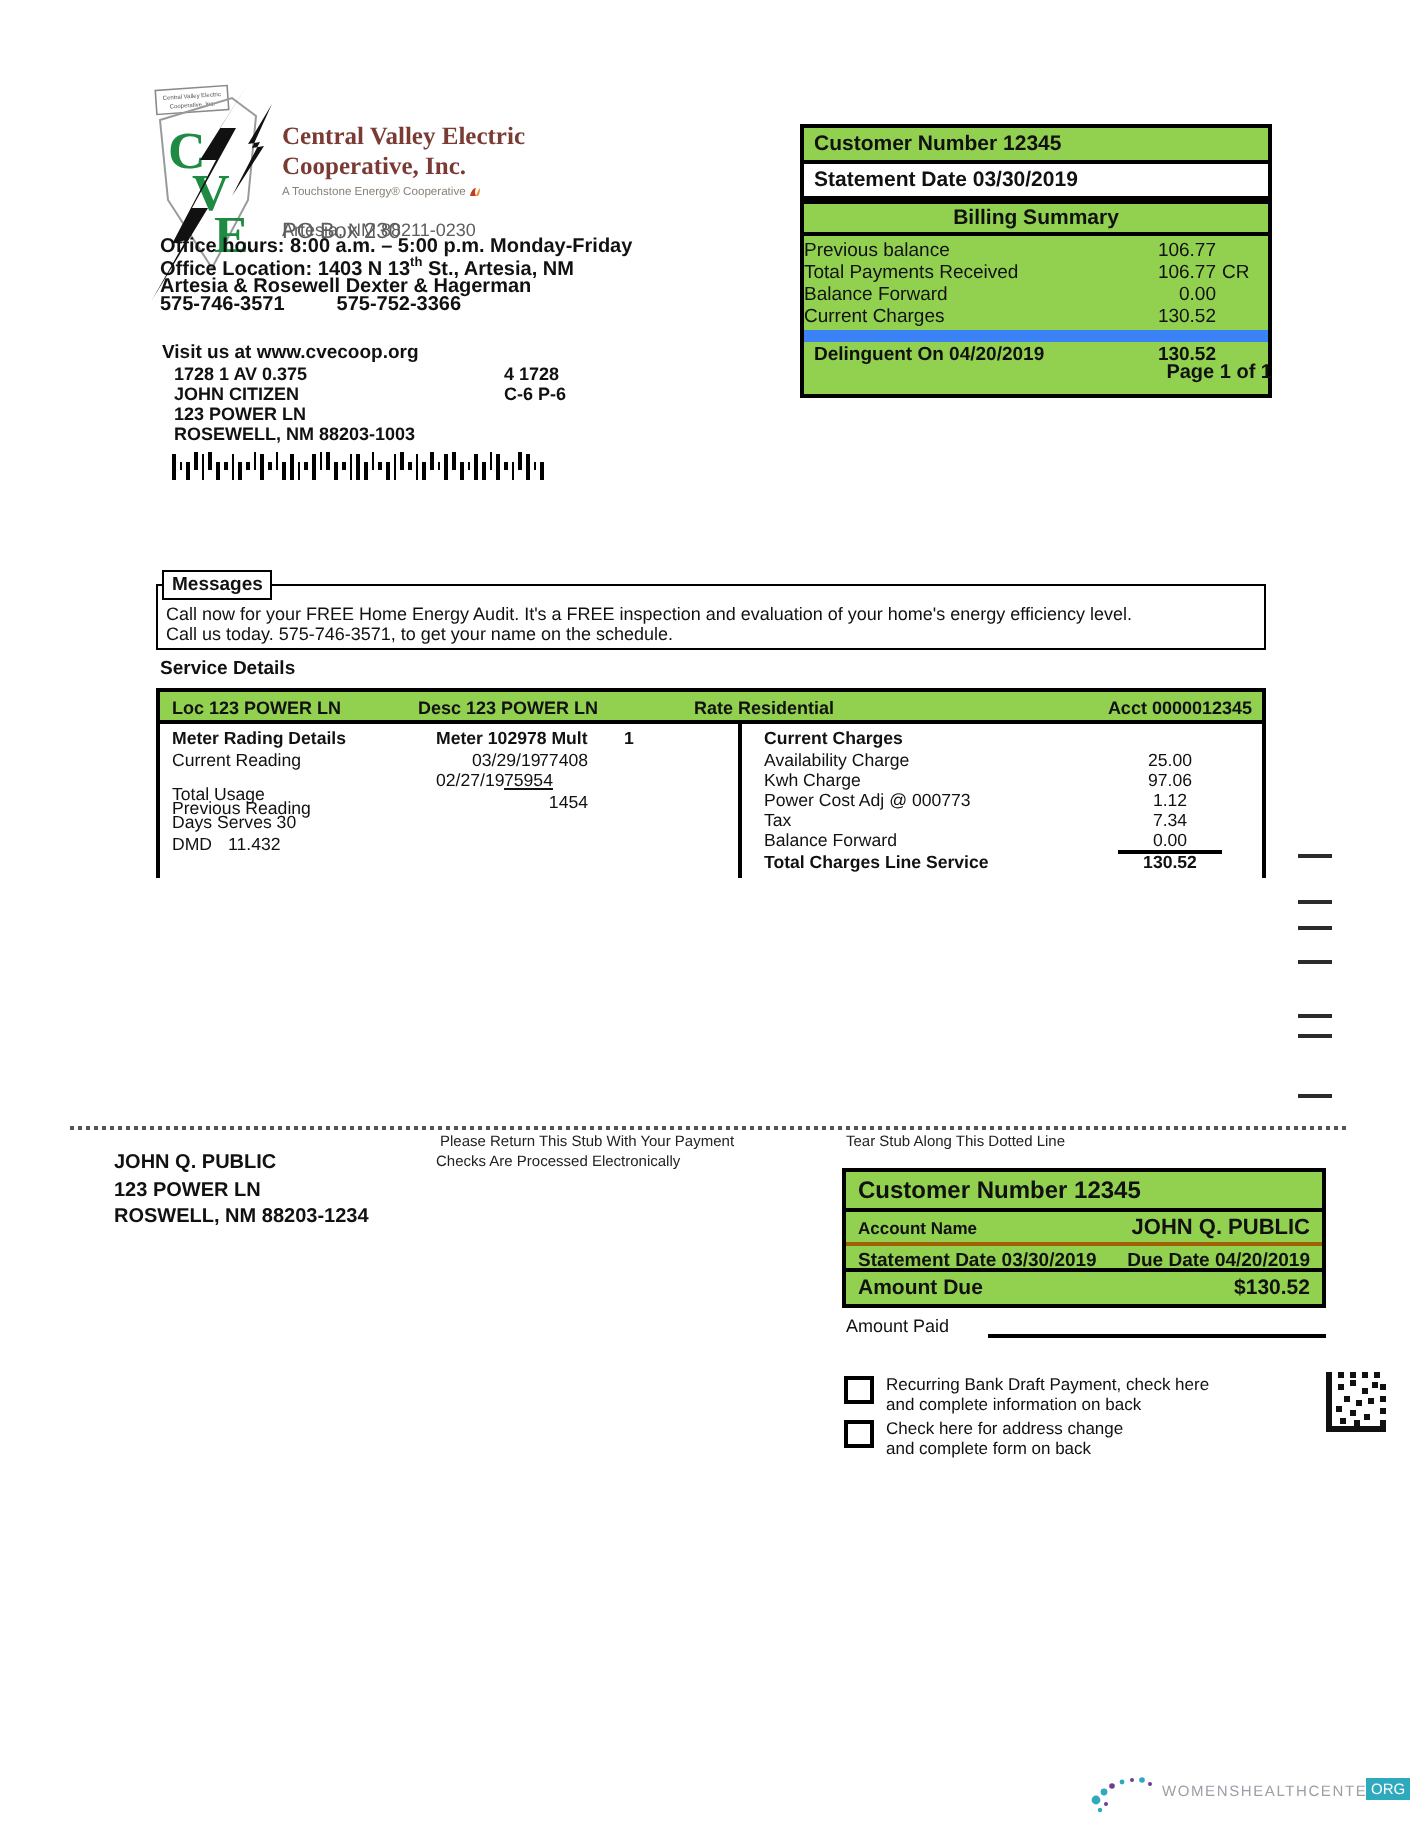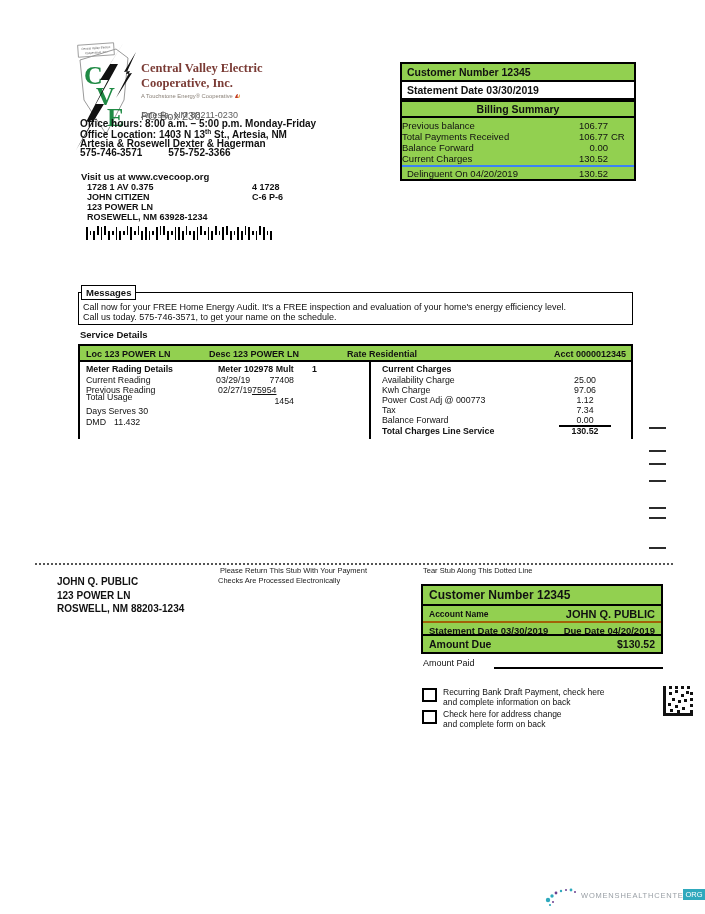--- a/index.html
+++ b/index.html
@@ -19,21 +19,21 @@
   
   .acct-box{left:400px;top:62px;width:236px;border:2px solid #000}
   .acct-row1{background:var(--green);border-bottom:2px solid #000;font-weight:bold;font-size:10.5px;padding:2px 5px}
   .acct-row2{background:#fff;font-weight:bold;font-size:10.5px;padding:2px 5px}
   .bill-box{left:400px;top:100px;width:236px;border:2px solid #000;background:var(--green)}
   .bill-title{font-weight:bold;font-size:10.5px;text-align:center;border-bottom:2px solid #000;padding:1px 0}
   .bill-row{display:flex;font-size:9.5px;height:11px;line-height:11px;padding-left:0}
   .bill-row .lbl{flex:1}
   .bill-row .val{width:58px;text-align:right}
   .bill-row .sfx{width:26px;padding-left:3px}
-  .bill-delq{display:flex;font-size:9.5px;font-weight:normal;border-top:2px solid #3b82f6;height:14px;line-height:13px;padding-left:5px}
+  .bill-delq{display:flex;font-size:9.5px;font-weight:bold;border-top:6px solid #3b82f6;height:32px;line-height:13px;padding-left:5px}
 
   
   .msg-box{left:78px;top:292px;width:555px;height:33px;border:1.5px solid #000}
   .msg-label{left:81px;top:285px;border:1.5px solid #000;background:#fff;font-weight:bold;font-size:9.5px;padding:0 4px;line-height:13px}
 
   
   .svc-head{left:78px;top:344px;width:555px;height:18px;border:2px solid #000;background:var(--green);font-weight:bold;font-size:9px}
   .svc-head span{position:absolute;top:3px}
   .svc-body{left:78px;top:362px;width:555px;height:77px;border-left:2px solid #000;border-right:2px solid #000;font-size:8.8px}
   .svc-div{position:absolute;left:289px;top:0;width:2px;height:77px;background:#000}
@@ -106,21 +106,21 @@
   <div class="abs b" style="left:80px;top:147px;font-size:10px">
     <span style="display:inline-block;margin-right:26px">575-746-3571</span><span>575-752-3366</span>
   </div>
 
   <div class="abs b" style="left:81px;top:171px;font-size:9.5px">Visit us at www.cvecoop.org</div>
   <div class="abs b" style="left:87px;top:182px;font-size:9px">1728 1 AV 0.375</div>
   <div class="abs b" style="left:252px;top:182px;font-size:9px">4 1728</div>
   <div class="abs b" style="left:87px;top:192px;font-size:9px">JOHN CITIZEN</div>
   <div class="abs b" style="left:252px;top:192px;font-size:9px">C-6 P-6</div>
   <div class="abs b" style="left:87px;top:202px;font-size:9px">123 POWER LN</div>
-  <div class="abs b" style="left:87px;top:212px;font-size:9px">ROSEWELL, NM 63928-1234</div>
+  <div class="abs b" style="left:87px;top:212px;font-size:9px">ROSEWELL, NM 88203-1003</div>
   <div class="abs imb">
       <span class="bar bar-F"></span>
       <span class="bar bar-T"></span>
       <span class="bar bar-D"></span>
       <span class="bar bar-A"></span>
       <span class="bar bar-F"></span>
       <span class="bar bar-A"></span>
       <span class="bar bar-D"></span>
       <span class="bar bar-T"></span>
       <span class="bar bar-F"></span>
@@ -196,20 +196,21 @@
         <span class="val">130.52</span>
         <span class="sfx"></span>
       </div>
     </div>
     <div class="bill-delq">
       <span class="lbl" style="flex:1">Delinguent On 04/20/2019</span>
       <span class="val" style="width:58px;text-align:right">130.52</span>
       <span class="sfx" style="width:26px"></span>
     </div>
   </div>
+  <div class="abs b" style="left:400px;top:181px;width:236px;text-align:right;font-size:10px">Page 1 of 1</div>
 
   <div class="abs msg-box"></div>
   <div class="abs msg-label">Messages</div>
   <div class="abs" style="left:83px;top:301.5px;font-size:9px">Call now for your FREE Home Energy Audit. It's a FREE inspection and evaluation of your home's energy efficiency level.</div>
   <div class="abs" style="left:83px;top:311.5px;font-size:9px">Call us today. 575-746-3571, to get your name on the schedule.</div>
 
   <div class="abs b" style="left:80px;top:329px;font-size:9.5px">Service Details</div>
 
   <div class="abs svc-head">
     <span style="left:6px">Loc  123 POWER LN</span>
@@ -219,24 +220,24 @@
   </div>
 
   <div class="abs svc-body">
     <div class="svc-div"></div>
 
     <span class="cell b" style="left:6px;top:2px">Meter Rading Details</span>
     <span class="cell b" style="left:138px;top:2px">Meter 102978 Mult</span>
     <span class="cell b" style="left:232px;top:2px">1</span>
 
     <span class="cell" style="left:6px;top:12.5px">Current Reading</span>
-    <span class="cell" style="left:136px;top:12.5px">03/29/19</span>
+    <span class="cell" style="left:156px;top:12.5px">03/29/19</span>
     <span class="cell" style="left:172px;top:12.5px;width:42px;text-align:right">77408</span>
 
-    <span class="cell" style="left:6px;top:23px">Previous Reading</span>
+    <span class="cell" style="left:6px;top:37px">Previous Reading</span>
     <span class="cell" style="left:138px;top:23px">02/27/19</span>
     <span class="cell" style="left:172px;top:23px;width:42px;text-decoration:underline">75954</span>
 
     <span class="cell" style="left:6px;top:30px">Total Usage</span>
     <span class="cell" style="left:172px;top:33.5px;width:42px;text-align:right">1454</span>
 
     <span class="cell" style="left:6px;top:44px">Days Serves 30</span>
     <span class="cell" style="left:6px;top:54.5px">DMD</span>
     <span class="cell" style="left:34px;top:54.5px">11.432</span>
 

